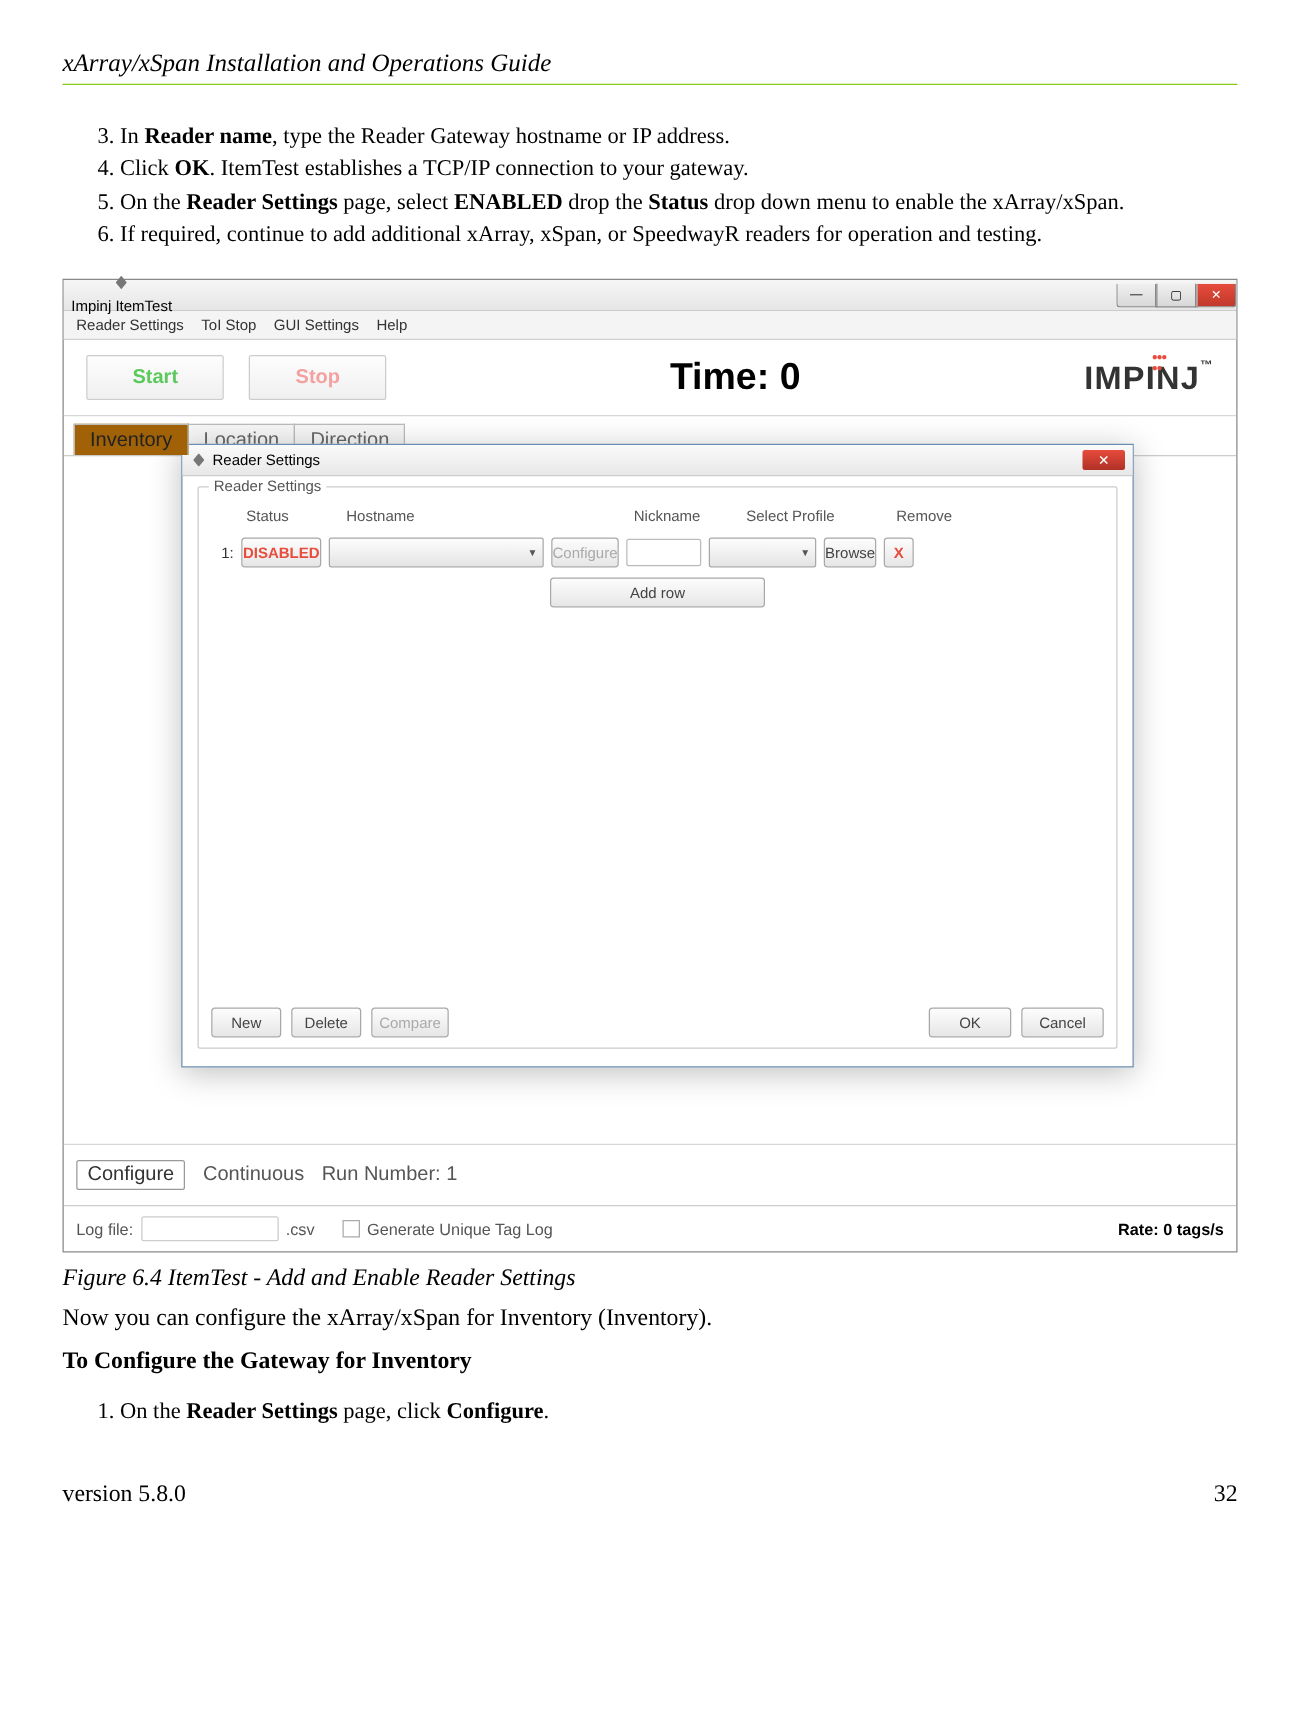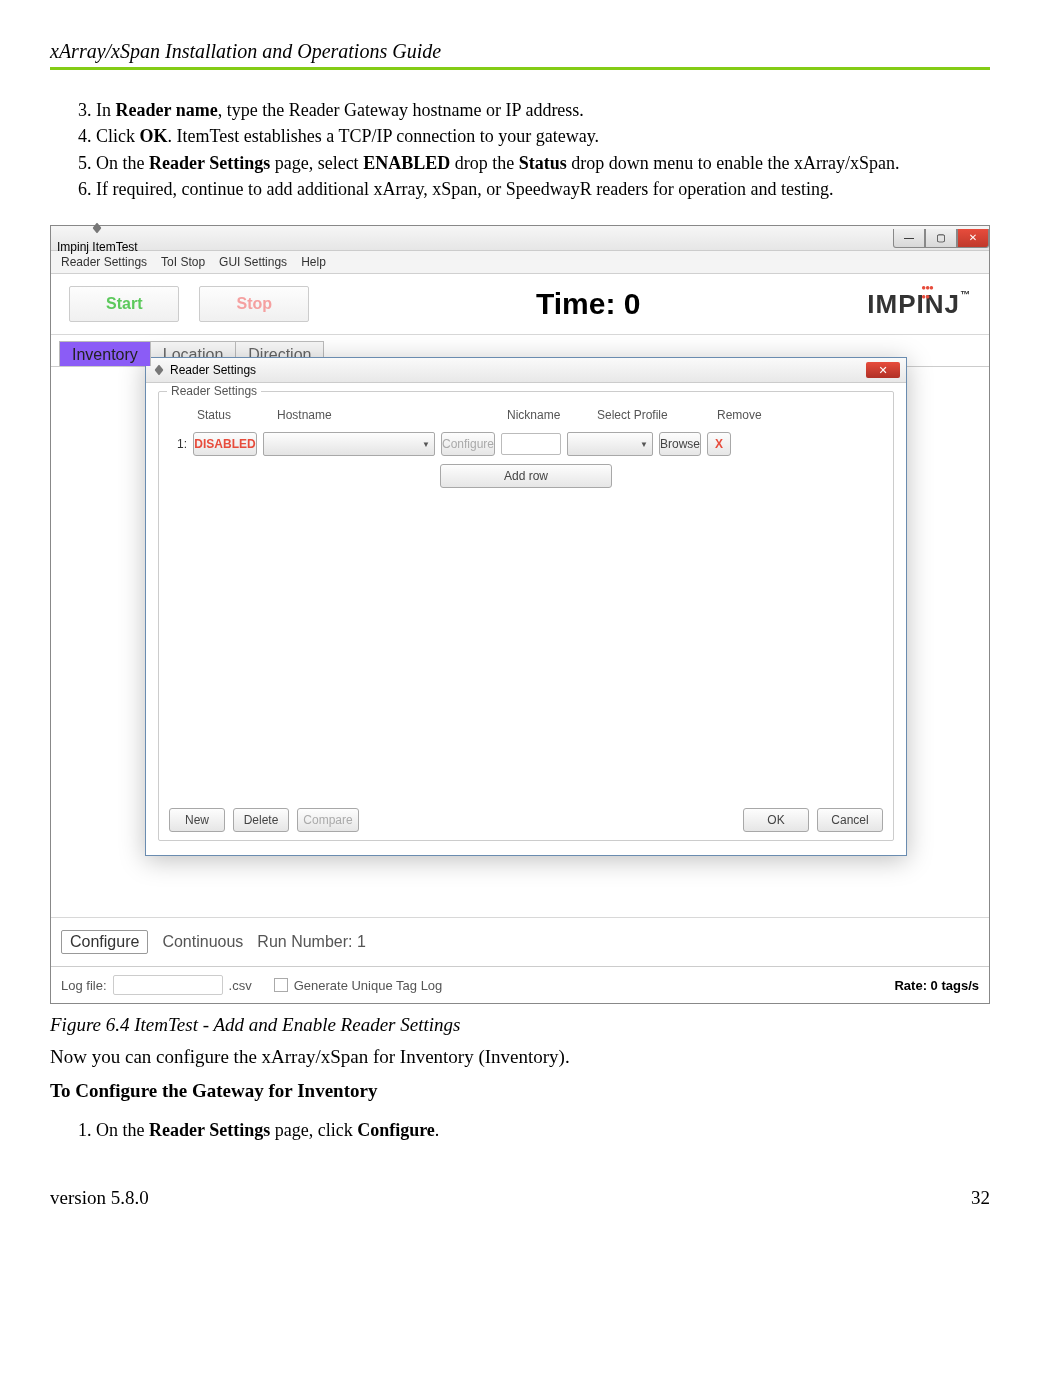--- a/index.html
+++ b/index.html
@@ -8,21 +8,21 @@
     font-family: Georgia, 'Times New Roman', serif;
     font-size: 18px;
     color: #000;
     background: #fff;
     width: 940px;
   }
   .header-title {
     font-style: italic;
     font-size: 20px;
     padding-bottom: 4px;
-    border-bottom: 3px solid #84cc16;
+    border-bottom: 1px solid #84cc16;
     margin-bottom: 28px;
   }
   ol.steps {
     margin: 0 0 24px 0;
     padding-left: 46px;
     text-align: justify;
   }
   ol.steps li {
     margin-bottom: 2px;
     line-height: 1.35;
@@ -88,21 +88,21 @@
     position: absolute; top: -6px; left: 54px; font-size: 8px; color: #e74c3c; letter-spacing: -1px;
   }
   .tabs-row {
     display: flex; gap: 0; padding: 6px 8px 0 8px;
     font-family: 'Segoe UI', Tahoma, sans-serif; font-size: 16px; color: #666;
   }
   .tab {
     border: 1px solid #bbb; border-bottom: none; padding: 4px 12px 2px 12px;
     background: #f6f6f6; margin-right: -1px;
   }
-  .tab.active { background: #8b5cf6; color: #222; position: relative; z-index: 2; }
+  .tab.active { background: #a16207; color: #222; position: relative; z-index: 2; }
   .dialog-area {
     position: relative; height: 550px; border-top: 1px solid #ccc;
   }
   .reader-dialog {
     position: absolute; left: 94px; top: -10px; width: 760px;
     border: 1px solid #6a8cb0; background: #fff;
     box-shadow: 0 4px 24px rgba(0,0,0,0.25);
   }
   .dlg-titlebar {
     display: flex; align-items: center; justify-content: space-between;

